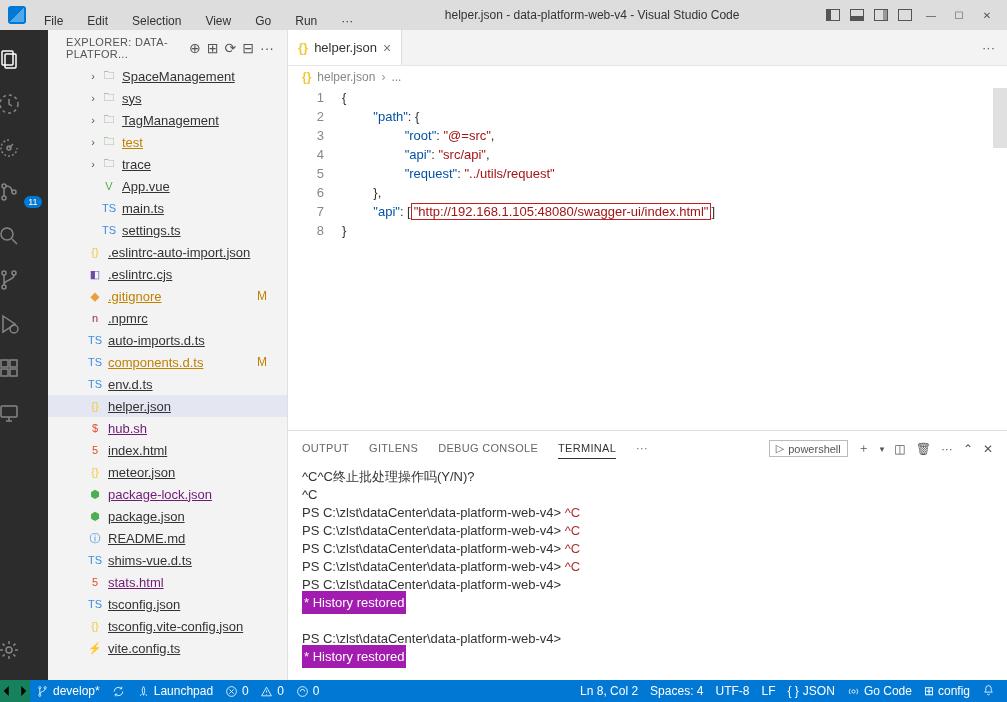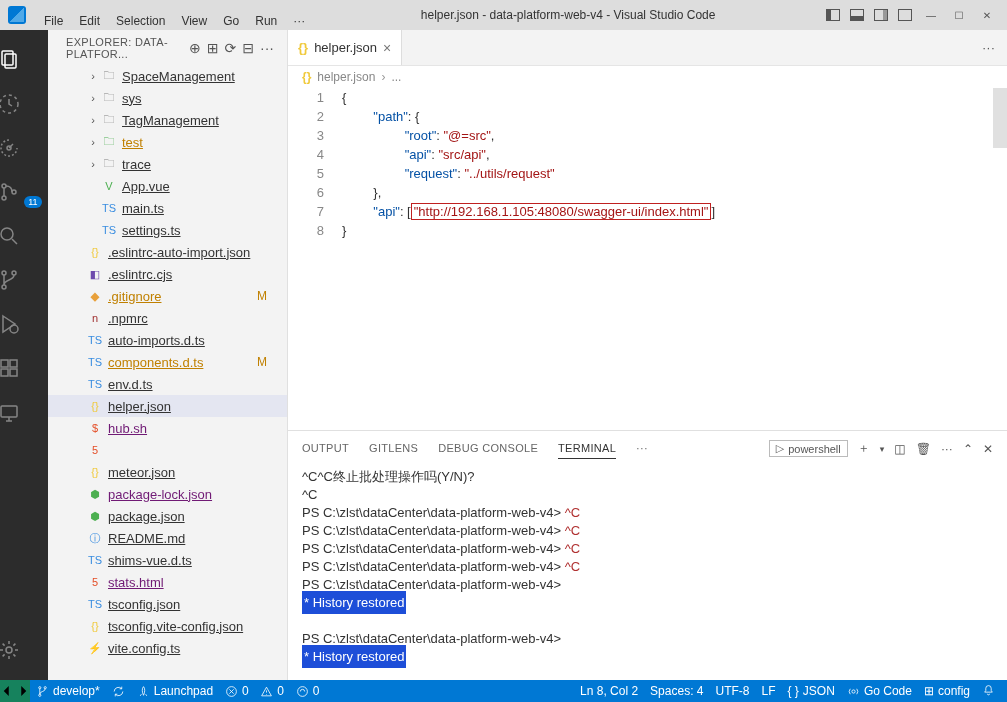--- a/index.html
+++ b/index.html
@@ -1,20 +1,20 @@
 <!DOCTYPE html>
 <html><head>
 <meta charset="utf-8">
 <style>
 * { margin: 0; padding: 0; box-sizing: border-box; font-family: -apple-system, "Segoe UI", sans-serif; }
 body { width: 1007px; height: 702px; background: #fff; font-size: 13px; color: #333; overflow: hidden; display: flex; flex-direction: column; }
 .title-bar { height: 30px; background: #ddd; display: flex; align-items: center; padding: 0 8px; font-size: 12px; color: #333; }
 .title-bar .logo { width: 18px; height: 18px; background: #0078d4; border-radius: 3px; margin-right: 10px; position: relative; }
 .title-bar .logo::before { content:""; position:absolute; inset:2px; background: linear-gradient(135deg,#0078d4 50%,#50a9e8 50%); }
-.menu-items { display:flex; gap:0;margin-top:12px; }
+.menu-items { display:flex; gap:8px;margin-top:12px; }
 .menu-item { padding: 4px 8px; cursor: default; border-radius:3px; }
 .title-text { flex:1; text-align:center; color:#333; font-size:12px; }
 .win-controls { display:flex; gap:4px; align-items:center; }
 .win-ctrl { width:24px; height:24px; display:flex; align-items:center; justify-content:center; color:#555; font-size:10px; }
 .win-ctrl.layout { width:20px; }
 .layout-icon { width:14px; height:12px; border:1px solid #555; position:relative; }
 .layout-icon.left::before { content:""; position:absolute; left:0; top:0; bottom:0; width:4px; background:#555; }
 .layout-icon.bottom::before { content:""; position:absolute; left:0; right:0; bottom:0; height:4px; background:#555; }
 .layout-icon.right::before { content:""; position:absolute; right:0; top:0; bottom:0; width:4px; background:#999; }
 
@@ -70,21 +70,21 @@
 .minimap2 { position:absolute; right:0; top:0; width:14px; height:100%; background:#fff; }
 .minimap2::before { content:""; position:absolute; right:0; top:0; width:14px; height:60px; background:#e0e0e0; }
 
 .panel { height:250px; border-top:1px solid #e0e0e0; display:flex; flex-direction:column; background:#fff; }
 .panel-tabs { height:35px; display:flex; align-items:center; padding:0 14px; gap:28px; font-size:11px; color:#666; }
 .panel-tab { padding:4px 0; letter-spacing:0.3px; cursor:default; }
 .panel-tab.active { color:#333; border-bottom:1px solid #333; }
 .panel-right { margin-left:auto; display:flex; align-items:center; gap:10px; color:#555; font-size:12px; }
 .panel-right .term-select { border:1px solid #bbb; padding:1px 6px; font-size:11px; display:flex; align-items:center; gap:4px; }
 .terminal { flex:1; padding:2px 14px; font-family:Consolas,monospace; font-size:13px; line-height:18px; overflow:hidden; color:#333; }
-.terminal .highlight { background:#1d4ed8; color:#fff; padding:4px 2px; }
+.terminal .highlight { background:#a21caf; color:#fff; padding:4px 2px; }
 .terminal .caret-red { color:#b03030; }
 
 .status-bar { height:22px; background:#0078d4; color:#fff; display:flex; align-items:center; font-size:12px; padding:0 6px 0 0; }
 .status-bar .remote { background:#16825d; height:100%; width:30px; display:flex; align-items:center; justify-content:center; }
 .status-item { padding:0 6px; display:flex; align-items:center; gap:4px; height:100%; }
 .status-right { margin-left:auto; display:flex; }
 .status-item svg { width:13px; height:13px; fill:none; stroke:#fff; stroke-width:1.5; }
 </style>
 </head>
 <body>
@@ -286,20 +286,21 @@
           <span class="name">helper.json</span>
         </div>
         <div class="tree-item git-ign" style="padding-left: 24px;">
           <span class="arrow"></span>
           <span class="icon red-icon">$</span>
           <span class="name">hub.sh</span>
         </div>
         <div class="tree-item" style="padding-left: 24px;">
           <span class="arrow"></span>
           <span class="icon red-icon">5</span>
+          <span class="name">index.html</span>
         </div>
         <div class="tree-item" style="padding-left: 24px;">
           <span class="arrow"></span>
           <span class="icon yellow-icon">{}</span>
           <span class="name">meteor.json</span>
         </div>
         <div class="tree-item git-ign" style="padding-left: 24px;">
           <span class="arrow"></span>
           <span class="icon green-icon">⬢</span>
           <span class="name">package-lock.json</span>

